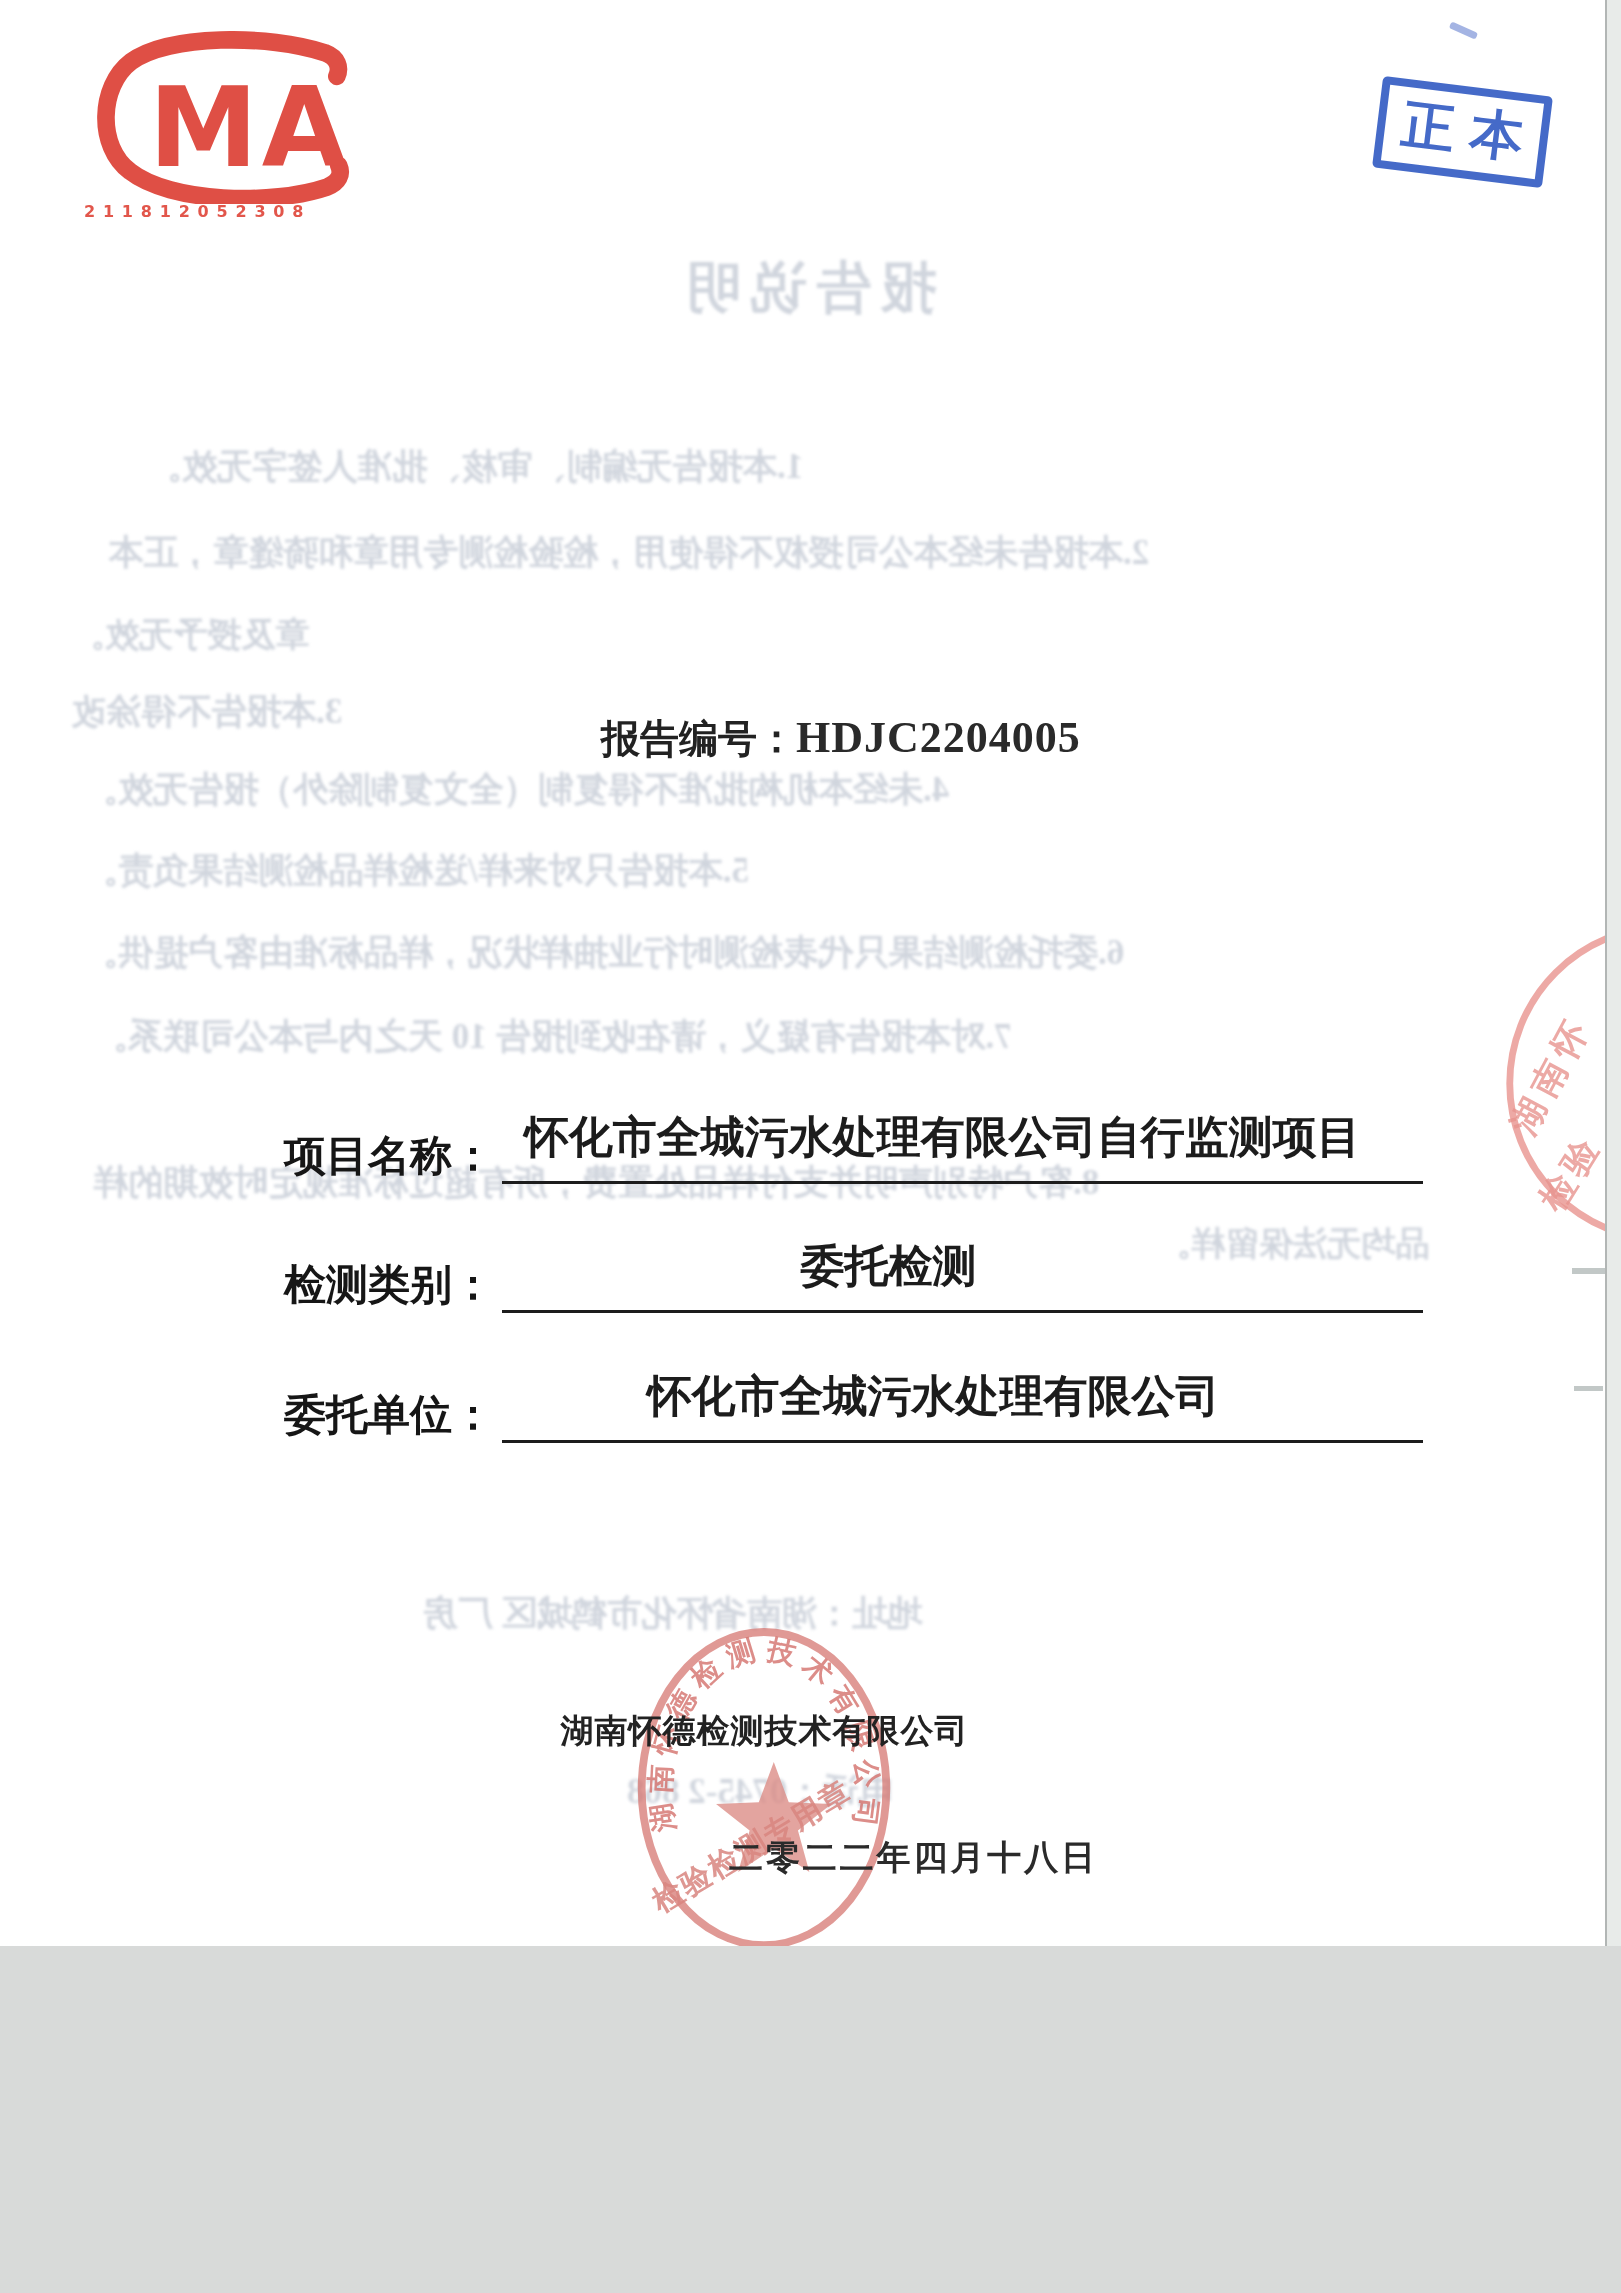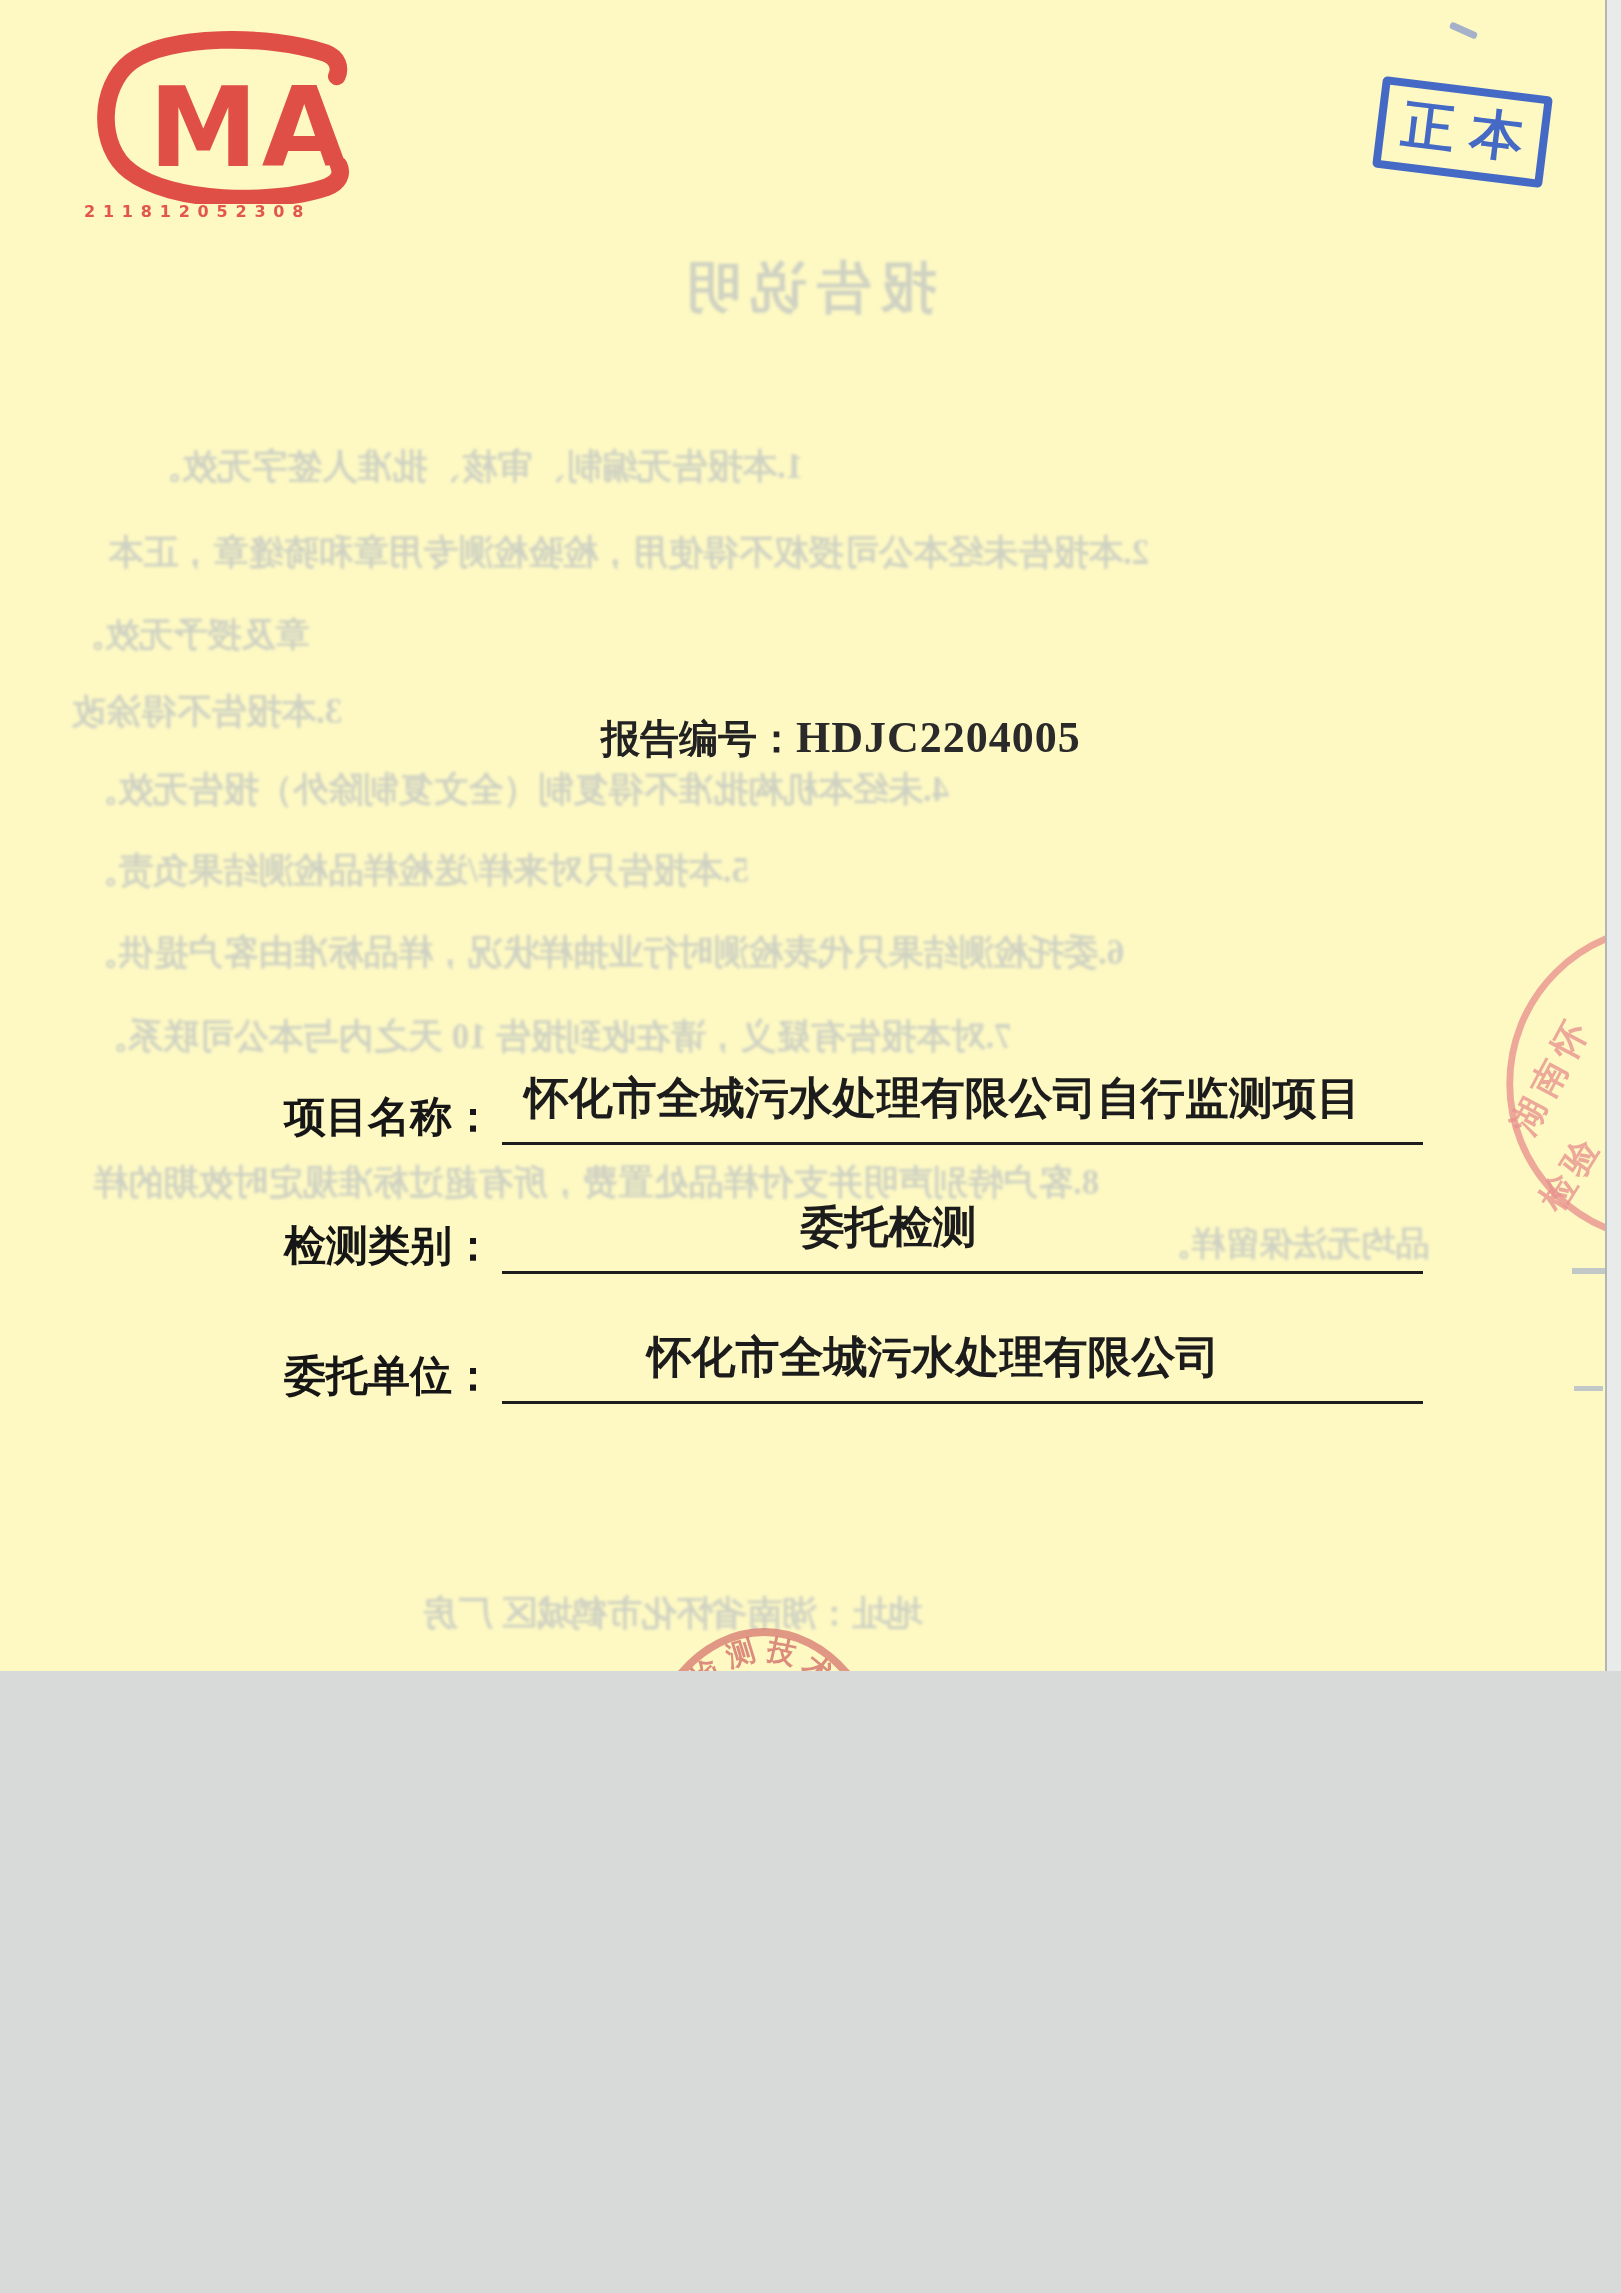--- a/index.html
+++ b/index.html
@@ -1,33 +1,33 @@
 <!DOCTYPE html>
 <html><head>
 <meta charset="utf-8">
 <style>
   html,body{margin:0;padding:0;background:#d8dad9;}
-  .page{position:relative;width:1621px;height:1671px;background:#fef9c3;overflow:hidden;
+  .page{position:relative;width:1621px;height:1946px;background:#ffffff;overflow:hidden;
         font-family:"Liberation Serif","DejaVu Serif",serif;}
   .abs{position:absolute;}
   
   .cma-number{left:84px;top:202px;width:294px;font-family:"DejaVu Sans","Liberation Sans",sans-serif;
 processing    font-size:36px;font-weight:bold;letter-spacing:7.8px;color:#e2564b;}
   
   .copy-stamp{left:1377px;top:86px;width:155px;height:76px;border:8.8px solid #3c63c6;border-radius:4.9px;
     display:flex;align-items:center;justify-content:center;transform:rotate(7deg);opacity:.95;}
   .copy-stamp span{font-size:53px;font-weight:bold;color:#3c63c6;letter-spacing:15.7px;text-indent:15.7px;}
   
   .title{left:552px;top:406px;font-size:116px;font-weight:bold;letter-spacing:33px;color:#3c3c3c;white-space:nowrap;}
   
   .repno{left:601px;top:712px;display:flex;align-items:baseline;white-space:nowrap;}
   .repno .lbl{font-size:39px;font-weight:bold;color:#222;}
   .repno .val{font-size:44px;font-weight:bold;color:#2a2a2a;letter-spacing:1px;}
   
-  .frow{left:284px;width:1139px;height:61px;display:flex;align-items:flex-end;}
+  .frow{left:284px;width:1139px;height:61px;display:flex;align-items:flex-end;margin-top:39px;}
   .frow .flabel{font-size:42px;font-weight:bold;color:#161616;white-space:nowrap;flex:0 0 auto;}
   .frow .fline{flex:1 1 auto;margin-left:7.8px;border-bottom:3.9px solid #1d1d1d;
     display:flex;justify-content:center;align-items:flex-end;}
   .frow .fval{font-size:44px;font-weight:bold;color:#1c1c1c;white-space:nowrap;padding-bottom:14px;}
   
   .issuer{left:431px;top:1709px;width:667px;text-align:center;font-size:33px;font-weight:bold;color:#222;letter-spacing:1px;z-index:3;}
   .idate{left:431px;top:1835px;width:667px;text-align:right;font-size:34px;font-weight:bold;color:#2a2a2a;letter-spacing:2.9px;z-index:3;}
   
   .ghost{position:absolute;transform:scaleX(-1);color:#aab3c2;opacity:.55;filter:blur(1.6px);
     font-weight:bold;white-space:nowrap;z-index:0;}

